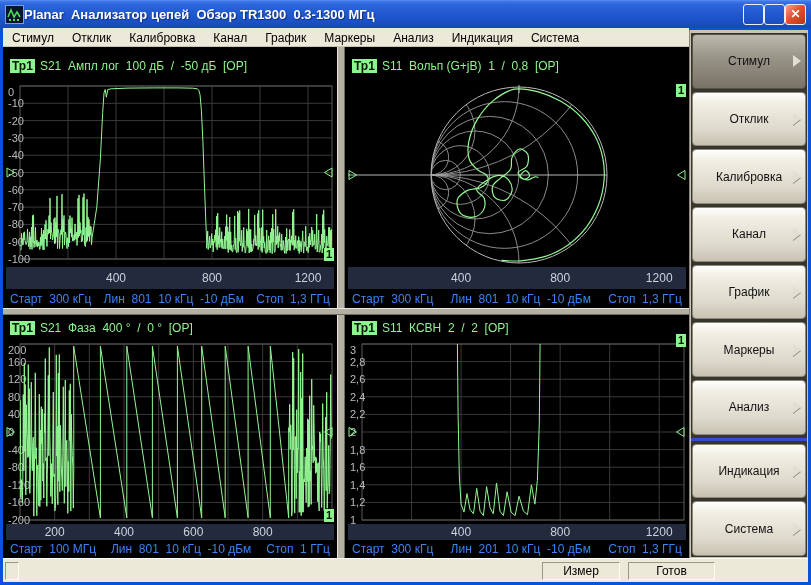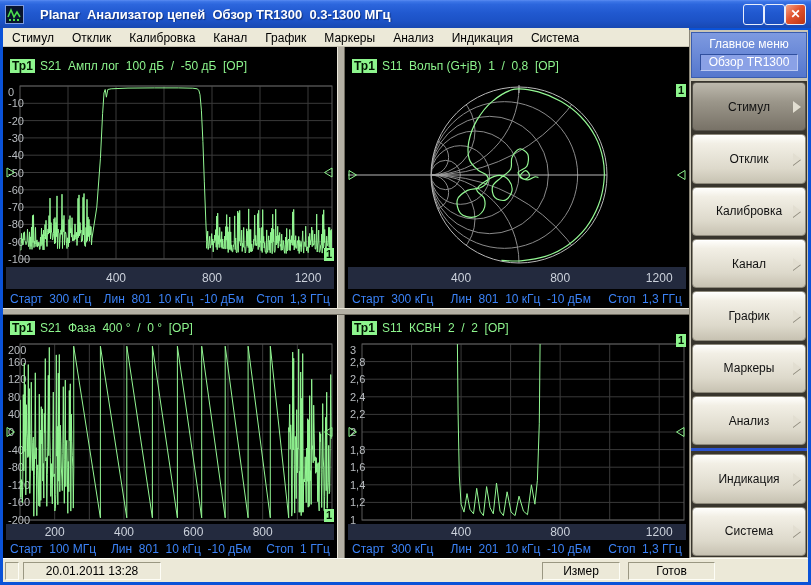--- a/index.html
+++ b/index.html
@@ -2,21 +2,21 @@
 <html><head>
 <meta charset="utf-8">
 <style>
   html,body{margin:0;padding:0}
   body{width:811px;height:585px;position:relative;background:#0a52d8;overflow:hidden;
        font-family:"Liberation Sans",sans-serif}
 
   
   #titlebar{position:absolute;left:0;top:0;width:811px;height:28px;box-sizing:border-box;
     background:linear-gradient(180deg,#5a8cf2 0%,#3b74e6 6%,#2c66dd 16%,#2159d0 45%,#1c52c6 75%,#1848b2 100%);
-    display:flex;align-items:center;gap:16px;padding:0 5px}
+    display:flex;align-items:center;gap:0;padding:0 5px}
   #app-icon{width:19px;height:19px;background:#08142c;border:1px solid #7d9be0;box-sizing:border-box;flex:none}
   #title-text{flex:1;color:#fff;font-weight:bold;font-size:13px;white-space:pre;
     text-shadow:1px 1px 1px #10307a;overflow:hidden}
   .winbtn{width:21px;height:21px;border-radius:3px;border:1px solid #e8eefc;box-sizing:border-box;
     position:relative;flex:none}
   .winbtn.b-close{background:linear-gradient(135deg,#f4a488 0%,#e2532e 45%,#bc3413 100%)}
   .b-close::after{content:"✕";position:absolute;left:0;top:0;width:19px;height:19px;line-height:19px;
     text-align:center;color:#fff;font-size:12px;font-weight:bold}
 
   
@@ -294,24 +294,20 @@
         <span class="band-tick" style="left: 113.077px; line-height: 16px;">400</span>
         <span class="band-tick" style="left: 212.154px; line-height: 16px;">800</span>
         <span class="band-tick" style="left: 311.231px; line-height: 16px;">1200</span>
       </div>
       <div class="footer" style="top: 227px; width: 338px; height: 14px;"><span>Старт  300 кГц</span><span>Лин  201  10 кГц  -10 дБм</span><span>Стоп  1,3 ГГц</span></div>
       <div class="ch-badge" style="right: 3px; top: 19px;">1</div>
     </div>
   </div>
 
 <div id="sidebar">
-  <div id="sidebar-header">
-    <div id="sidebar-title">Главное меню</div>
-    <div id="sidebar-device">Обзор TR1300</div>
-  </div>
   <div id="sidebar-buttons">
       <div class="side-btn active">
         <span>Стимул</span>
         <span class="side-arrow"></span>
       </div>
       <div class="side-btn">
         <span>Отклик</span>
         <span class="side-arrow"></span>
       </div>
       <div class="side-btn">
@@ -341,17 +337,16 @@
       </div>
       <div class="side-btn">
         <span>Система</span>
         <span class="side-arrow"></span>
       </div>
     </div>
 </div>
 
 <div id="statusbar">
   <div class="sb-cell" id="sb-empty"></div>
-  <div class="sb-cell" id="sb-date">20.01.2011 13:28</div>
   <div id="sb-spacer"></div>
   <div class="sb-cell" id="sb-measure">Измер</div>
   <div class="sb-cell" id="sb-ready">Готов</div>
 </div>
 
 </body></html>

